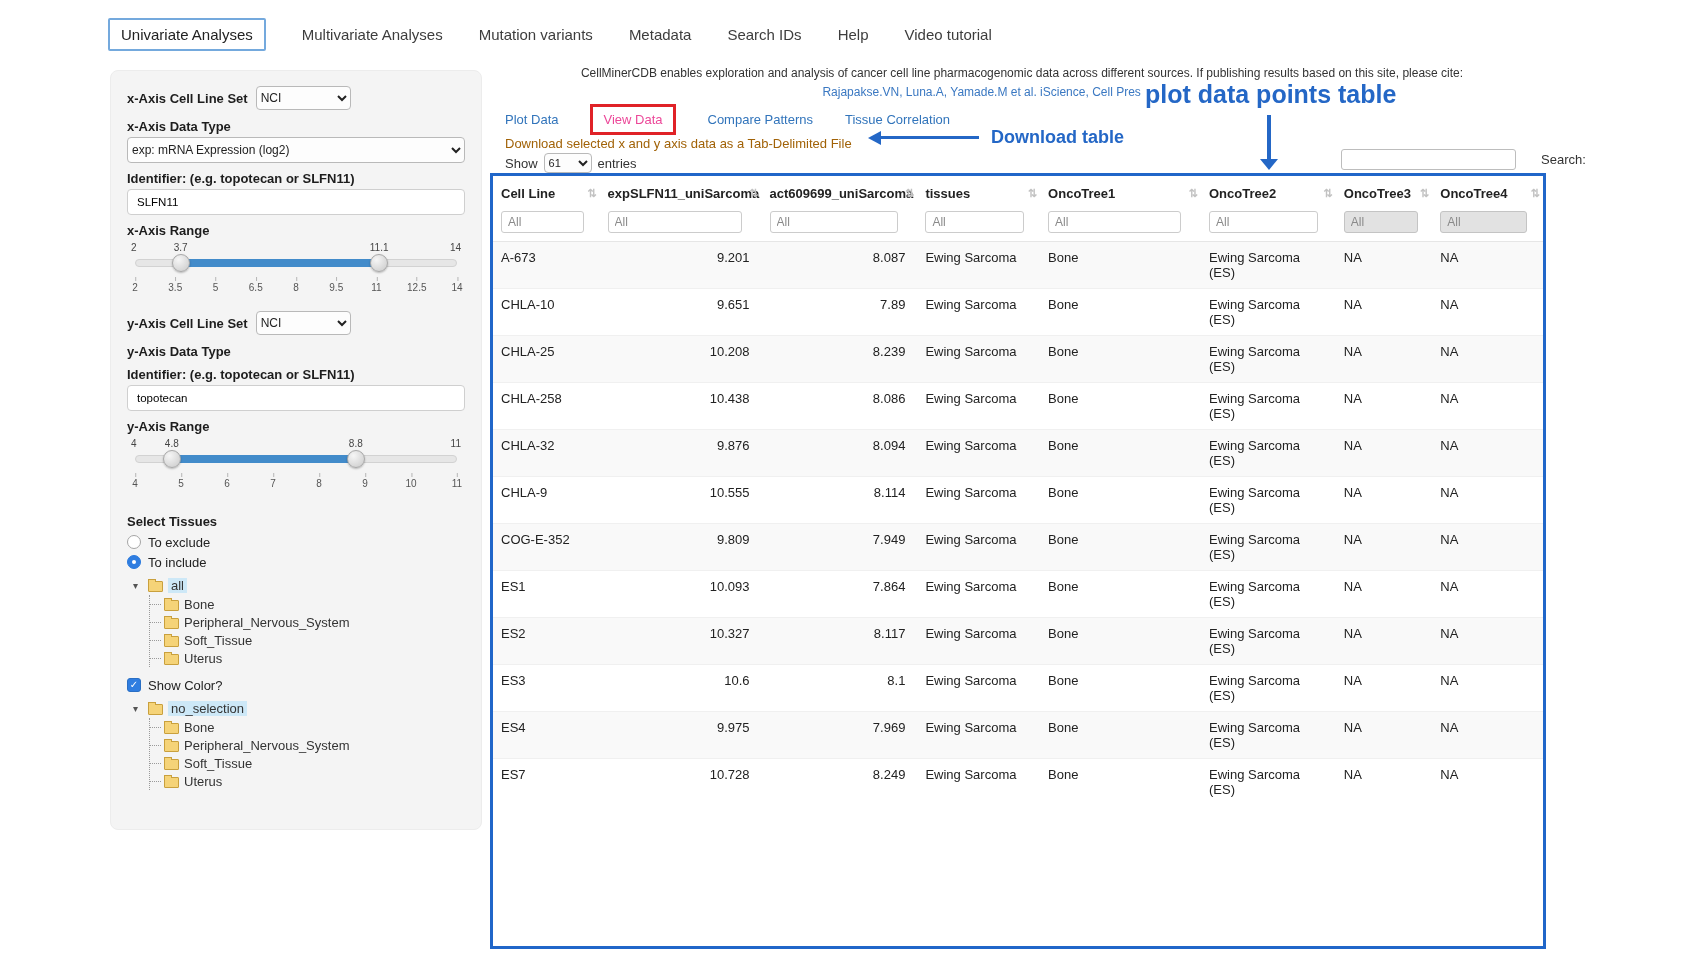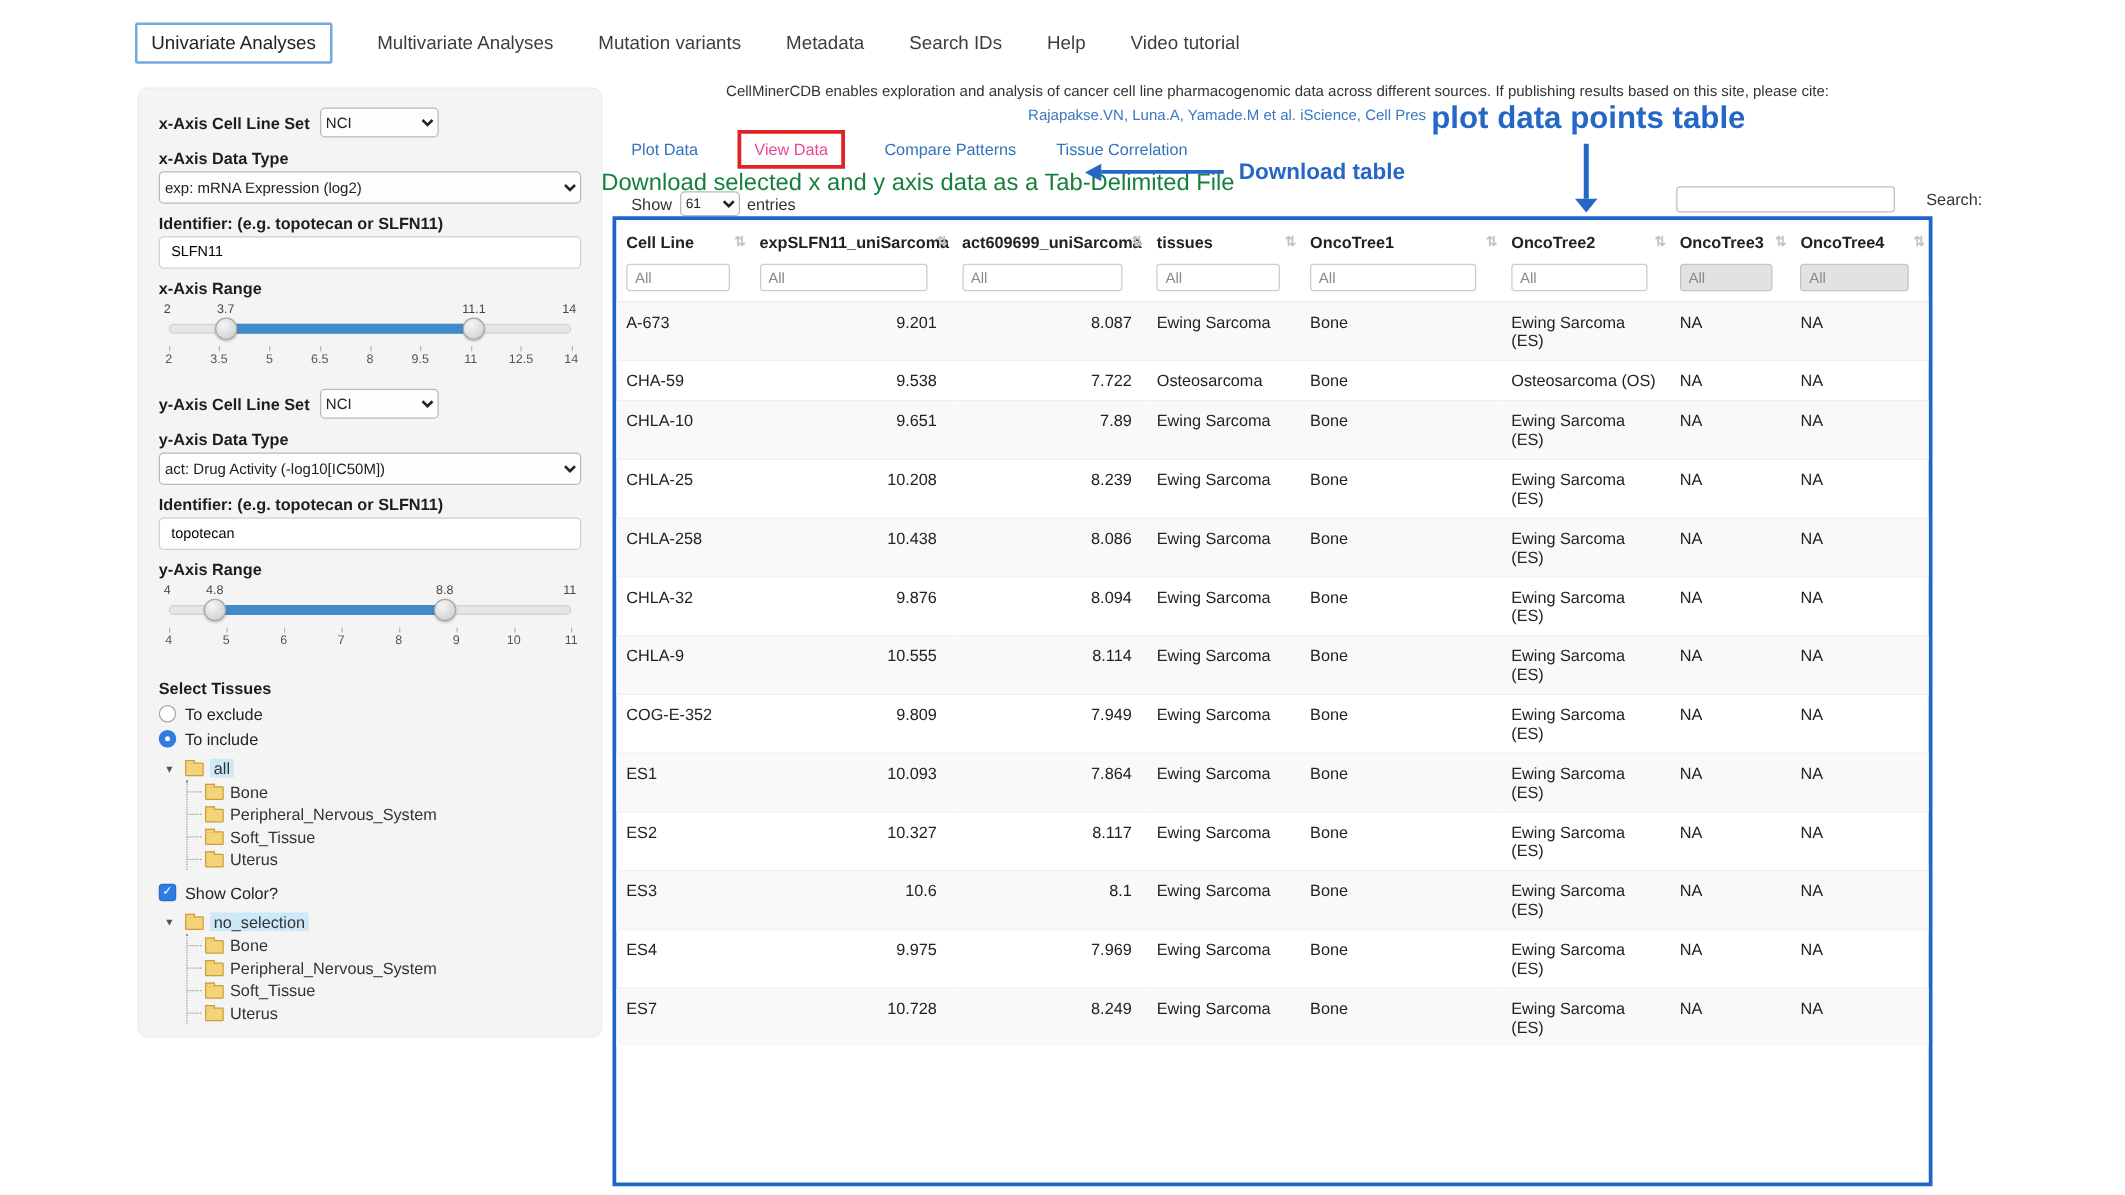--- a/index.html
+++ b/index.html
@@ -72,21 +72,21 @@
   .tree-child::before { content:''; position:absolute; left:0; top:9px; width:11px; border-top:1px dotted #9a9a9a; }
 
   
   .citation { position:absolute; left:498px; top:66px; width:1048px; text-align:center; font-size:12px; color:#333; }
   .cite-link { color:#3a78c2; margin-top:5px; cursor:pointer; }
 
   .subtabs { position:absolute; left:505px; top:104px; display:flex; align-items:center; gap:32px; font-size:13px; }
   .subtab-link { color:#3174bb; cursor:pointer; white-space:nowrap; }
   .subtab-current { color:#ec4899; border:3px solid #e02227; padding:5px 10px; background:#fff; cursor:pointer; white-space:nowrap; }
 
-  .download-link { position:absolute; left:481px; top:136px; font-size:19px; color:#15803d; cursor:pointer; text-decoration:none; }
+  .download-link { position:absolute; left:505px; top:136px; font-size:13px; color:#a16207; cursor:pointer; text-decoration:none; }
 
   .show-entries { position:absolute; left:505px; top:153px; display:flex; align-items:center; gap:6px; font-size:13px; color:#333; }
   .sel-entries { width:48px; height:20px; font-size:11px; }
 
   .search-row { position:absolute; left:1341px; top:149px; display:flex; align-items:center; gap:25px; font-size:13px; color:#333; }
   .search-input { width:175px; height:21px; border:1px solid #bdbdbd; border-radius:3px; padding:0 6px;
                   font-size:12px; font-family:"Liberation Sans",sans-serif; background:#fff; }
 
   
   .table-box { position:absolute; left:490px; top:173px; width:1056px; height:776px;
@@ -172,21 +172,20 @@
     </div>
 
     <div class="gap-section"></div>
 
     <div class="inline-row">
       <span class="fld-label">y-Axis Cell Line Set</span>
       <select class="sel-small"><option>NCI</option></select>
     </div>
 
     <div class="fld-label">y-Axis Data Type</div>
-    <select class="sel-full"><option>act: Drug Activity (-log10[IC50M])</option></select>
 
     <div class="fld-label">Identifier: (e.g. topotecan or SLFN11)</div>
     <input class="txt" value="topotecan" style="">
 
     <div class="fld-label">y-Axis Range</div>
     <div class="slider" id="slider-y">
       <div class="srange">
         <span class="lab-min">4</span>
         <span class="lab-low" style="left: 11.4286%;">4.8</span>
         <span class="lab-high" style="left: 68.5714%;">8.8</span>
@@ -344,30 +343,20 @@
             <td>A-673</td>
             <td class="num">9.201</td>
             <td class="num">8.087</td>
             <td>Ewing Sarcoma</td>
             <td>Bone</td>
             <td>Ewing Sarcoma (ES)</td>
             <td>NA</td>
             <td>NA</td>
           </tr>
           <tr>
-            <td>CHA-59</td>
-            <td class="num">9.538</td>
-            <td class="num">7.722</td>
-            <td>Osteosarcoma</td>
-            <td>Bone</td>
-            <td>Osteosarcoma (OS)</td>
-            <td>NA</td>
-            <td>NA</td>
-          </tr>
-          <tr>
             <td>CHLA-10</td>
             <td class="num">9.651</td>
             <td class="num">7.89</td>
             <td>Ewing Sarcoma</td>
             <td>Bone</td>
             <td>Ewing Sarcoma (ES)</td>
             <td>NA</td>
             <td>NA</td>
           </tr>
           <tr>

